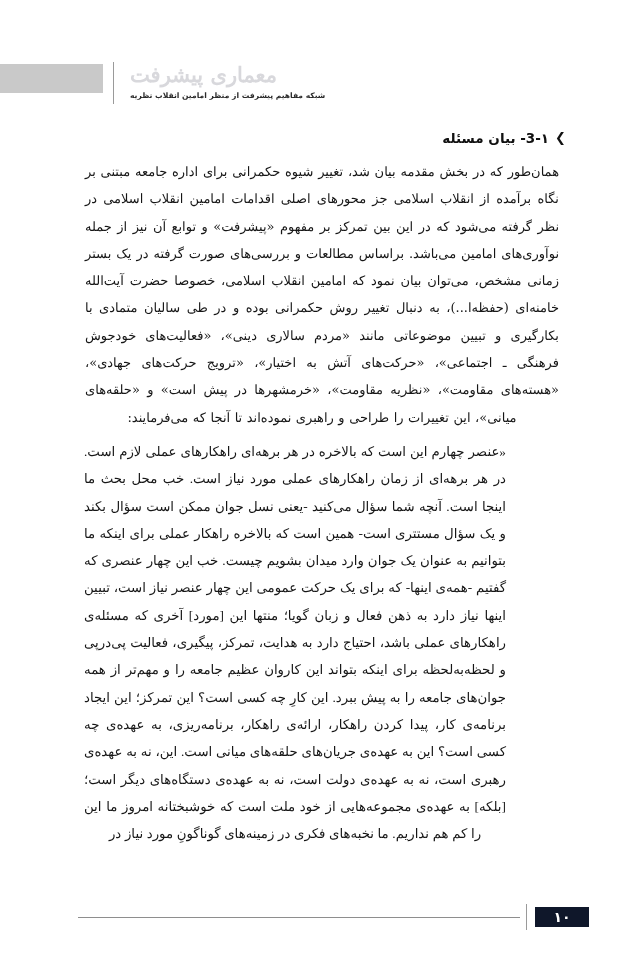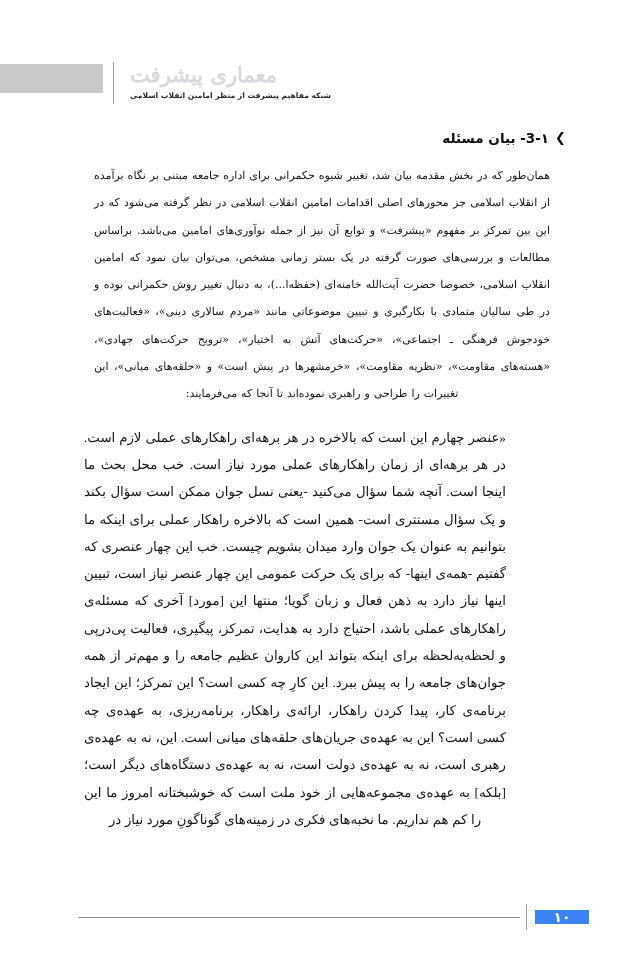--- a/index.html
+++ b/index.html
@@ -112,26 +112,26 @@
     font-size: 13px;
     font-weight: bold;
     color: #111111;
     transform: translateY(-1px);
   }
 
   .heading-text { white-space: nowrap; }
 
   .body-par {
     font-family: "DejaVu Serif", "Liberation Serif", serif;
-    font-size: 11px;
+    font-size: 13px;
     line-height: 27.3px;
     text-align: justify;
     text-align-last: center;
     direction: rtl;
-    margin: 16px;
+    margin: 7px;
     color: #161616;
     word-spacing: 0.4px;
   }
 
   .quote-block {
     font-family: "Liberation Serif", "DejaVu Serif", serif;
     font-size: 13.3px;
     line-height: 27.3px;
     text-align: justify;
     text-align-last: center;
@@ -169,22 +169,22 @@
     height: 1px;
     background: #8e8e8e;
     order: 3;
     flex: 1 1 auto;
     margin-left: 78px;
   }
 
   .page-number-box {
     order: 1;
     width: 54px;
-    height: 14px;
-    background: #3b82f6;
+    height: 20px;
+    background: #0f172a;
     color: #ffffff;
     display: flex;
     align-items: center;
     justify-content: center;
     font-family: "DejaVu Sans", "Liberation Sans", sans-serif;
     font-size: 14px;
     font-weight: bold;
     margin-right: 55px;
     flex: 0 0 auto;
     direction: rtl;
@@ -192,21 +192,21 @@
   }
 </style>
 </head>
 <body>
 
 <div class="page">
 
   <div class="header">
     <div class="header-texts">
       <div class="header-logo">معماری پیشرفت</div>
-      <div class="header-sub">شبکه مفاهیم پیشرفت از منظر امامین انقلاب اسلامی</div>
+      <div class="header-sub">شبکه مفاهیم پیشرفت از منظر امامین انقلاب نظریه</div>
     </div>
     <div class="header-divider"></div>
     <div class="header-bar"></div>
   </div>
 
   <div class="content">
 
     <h2 class="section-heading">
       <span class="heading-marker">❯</span>
       <span class="heading-text">3-۱- بیان مسئله</span>

